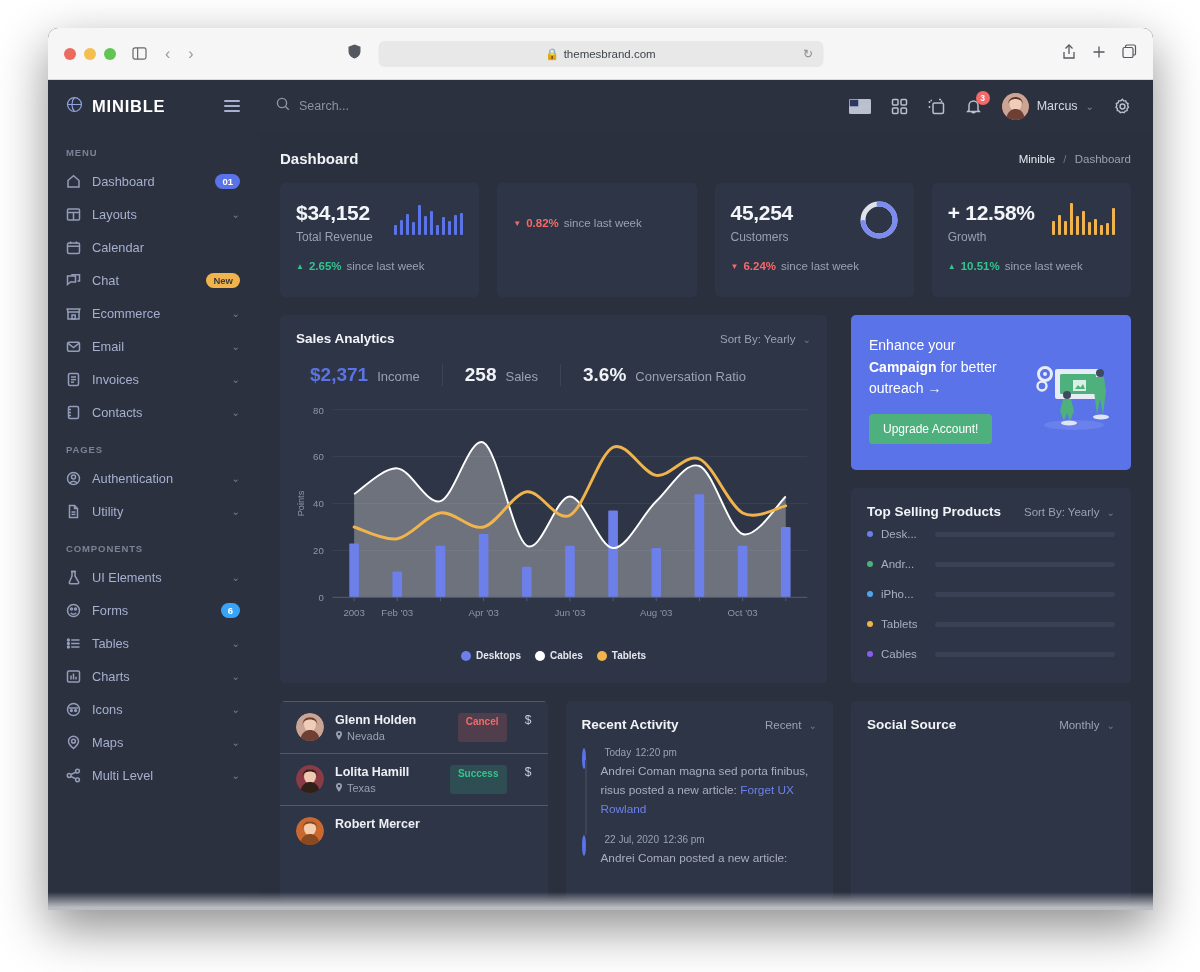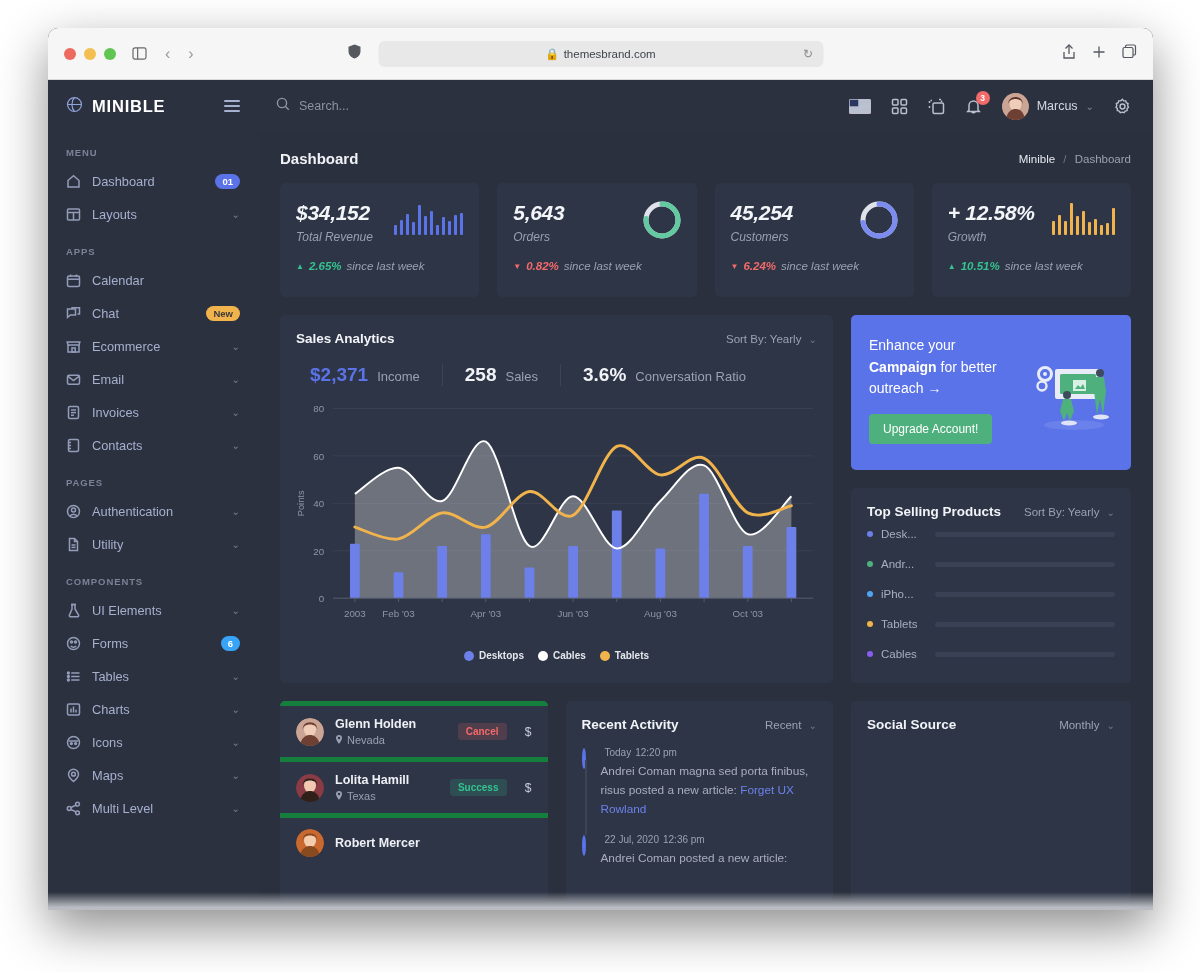--- a/index.html
+++ b/index.html
@@ -104,33 +104,33 @@
   #page-head { display: flex; align-items: center; padding: 18px 0 16px; }
   #page-title { color: #f0f2f6; font-size: 15px; font-weight: 700; }
   #breadcrumb { margin-left: auto; font-size: 11.5px; color: #9aa1b1; }
   #breadcrumb .crumb-active { color: #e6e9f0; }
   #breadcrumb .sep { margin: 0 5px; color:#6f7686; }
 
   .card { background: #2e3546; border-radius: 5px; }
 
   
   #stat-row { display: grid; grid-template-columns: repeat(4,1fr); gap: 18px; }
-  .stat-card { padding: 18px 16px 14px; position: relative; height: 114px; font-style: italic; }
+  .stat-card { padding: 18px 16px 14px; position: relative; height: 114px; }
   .stat-top { display: flex; align-items: flex-start; }
   .stat-value { color: #f3f5f9; font-size: 21px; font-weight: 700; letter-spacing: -.3px;}
   .stat-label { color: #98a0b1; font-size: 12px; margin-top: 5px; }
   .stat-viz { margin-left: auto; }
   .stat-foot { margin-top: 16px; font-size: 11.5px; color: #99a1b2; display:flex; align-items:center; gap:5px;}
   .up { color: #34c38f; font-weight: 700; }
   .down { color: #f46a6a; font-weight: 700; }
   .spark { display: flex; align-items: flex-end; gap: 2.5px; height: 34px; }
   .spark i { display: block; width: 3.5px; border-radius: 1px; }
 
   
-  #main-grid { display: grid; grid-template-columns: 1fr 280px; gap: 18px; margin-top: 18px; }
+  #main-grid { display: grid; grid-template-columns: 1fr 280px; gap: 24px; margin-top: 18px; }
   .card-head { display: flex; align-items: center; padding: 16px 16px 0; }
   .card-title { color: #f1f3f7; font-size: 13.5px; font-weight: 700; }
   .card-drop { margin-left: auto; color: #9aa2b3; font-size: 11.5px; cursor: pointer; }
   .card-drop .chev { margin-left: 4px; }
 
   #analytics-stats { display: flex; margin: 18px 16px 0; }
   .an-item { padding: 0 22px; display: flex; align-items: baseline; gap: 9px; }
   .an-item:first-child { padding-left: 14px; }
   .an-item + .an-item { border-left: 1px solid #3c4354; }
   .an-num { font-size: 19px; font-weight: 700; color: #f1f3f7; }
@@ -159,21 +159,21 @@
   #selling-card { margin-top: 18px; padding-bottom: 14px; }
   .sell-row { display: flex; align-items: center; gap: 8px; padding: 9px 16px; }
   .sell-dot { width: 6px; height: 6px; border-radius: 50%; flex: 0 0 6px; }
   .sell-name { color: #a7aec0; font-size: 11.5px; width: 46px; flex: 0 0 46px; white-space: nowrap; overflow:hidden; }
   .sell-track { flex: 1; height: 5px; border-radius: 3px; background: #3a4155; overflow: hidden; }
   .sell-fill { height: 100%; border-radius: 3px; }
 
   
   #bottom-row { display: grid; grid-template-columns: 1fr 1fr 280px; gap: 18px; margin-top: 18px; }
   .bottom-card { height: 200px; overflow: hidden; }
-  .user-row { display: flex; align-items: center; gap: 11px; padding: 11px 16px; border-top: 5px solid #15803d; }
+  .user-row { display: flex; gap: 11px; padding: 11px 16px; border-top: 1px solid #15803d; }
   .user-av { width: 28px; height: 28px; border-radius: 50%; flex: 0 0 28px; overflow:hidden; }
   .user-info { flex: 1; }
   .user-name { color: #eef0f5; font-size: 12.5px; font-weight: 700; }
   .user-loc { color: #98a0b1; font-size: 11px; margin-top: 3px; display: flex; align-items: center; gap: 4px;}
   .pill { font-size: 10px; border-radius: 3px; padding: 3px 8px; font-weight: 600; }
   .pill.cancel { background: rgba(244,106,106,.18); color: #f46a6a; }
   .pill.success { background: rgba(52,195,143,.18); color: #34c38f; }
   .user-amt { color: #c9cede; font-size: 12px; width: 14px; text-align: right; }
 
   #activity-list { padding: 14px 16px 0; }
@@ -288,21 +288,20 @@
             <span class="nav-ico">
               <svg viewBox="0 0 15 15">
                 <rect x="1.5" y="2" width="12" height="11" rx="1"></rect>
                 <line x1="1.5" y1="5.5" x2="13.5" y2="5.5"></line>
                 <line x1="7.5" y1="5.5" x2="7.5" y2="13"></line>
               </svg>
             </span>
             <span class="nav-label">Layouts</span>
             <span class="chev">⌄</span>
           </div>
-          <div class="nav-section">APPS</div>
           <div class="nav-item">
             <span class="nav-ico">
               <svg viewBox="0 0 15 15">
                 <rect x="1.5" y="3" width="12" height="10.5" rx="1.5"></rect>
                 <line x1="1.5" y1="6.2" x2="13.5" y2="6.2"></line>
                 <line x1="4.6" y1="1.5" x2="4.6" y2="4"></line>
                 <line x1="10.4" y1="1.5" x2="10.4" y2="4"></line>
               </svg>
             </span>
             <span class="nav-label">Calendar</span>
@@ -580,30 +579,20 @@
                   </span>
                 </div>
               </div>
               <div class="stat-foot">
                 <span class="up" style="font-size:8px">▲</span>
                 <span class="up">2.65%</span>
                 <span>since last week</span>
               </div>
             </div>
             <div class="card stat-card">
-              <div class="stat-top">
-                <div>
-                  <div class="stat-value">5,643</div>
-                  <div class="stat-label">Orders</div>
-                </div>
-                <div class="stat-viz"><svg width="38" height="38" viewBox="0 0 38 38">
-                    <circle cx="19" cy="19" r="16" fill="none" stroke="#dfe2ea" stroke-width="5"></circle>
-                    <circle cx="19" cy="19" r="16" fill="none" stroke="#63c9a0" stroke-width="5" stroke-linecap="round" stroke-dasharray="100.53096491487338" stroke-dashoffset="24.12743157956961" transform="rotate(-90 19 19)"></circle>
-                  </svg></div>
-              </div>
               <div class="stat-foot">
                 <span class="down" style="font-size:8px">▼</span>
                 <span class="down">0.82%</span>
                 <span>since last week</span>
               </div>
             </div>
             <div class="card stat-card">
               <div class="stat-top">
                 <div>
                   <div class="stat-value">45,254</div>

